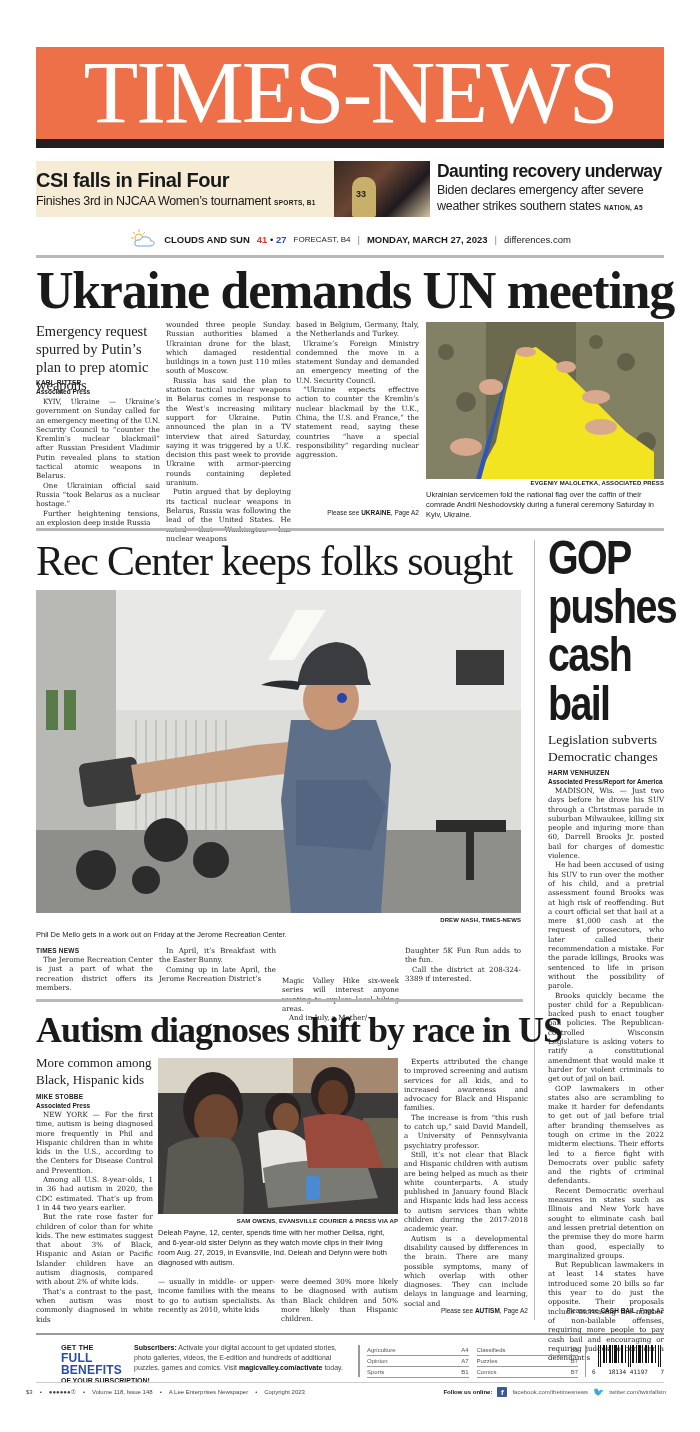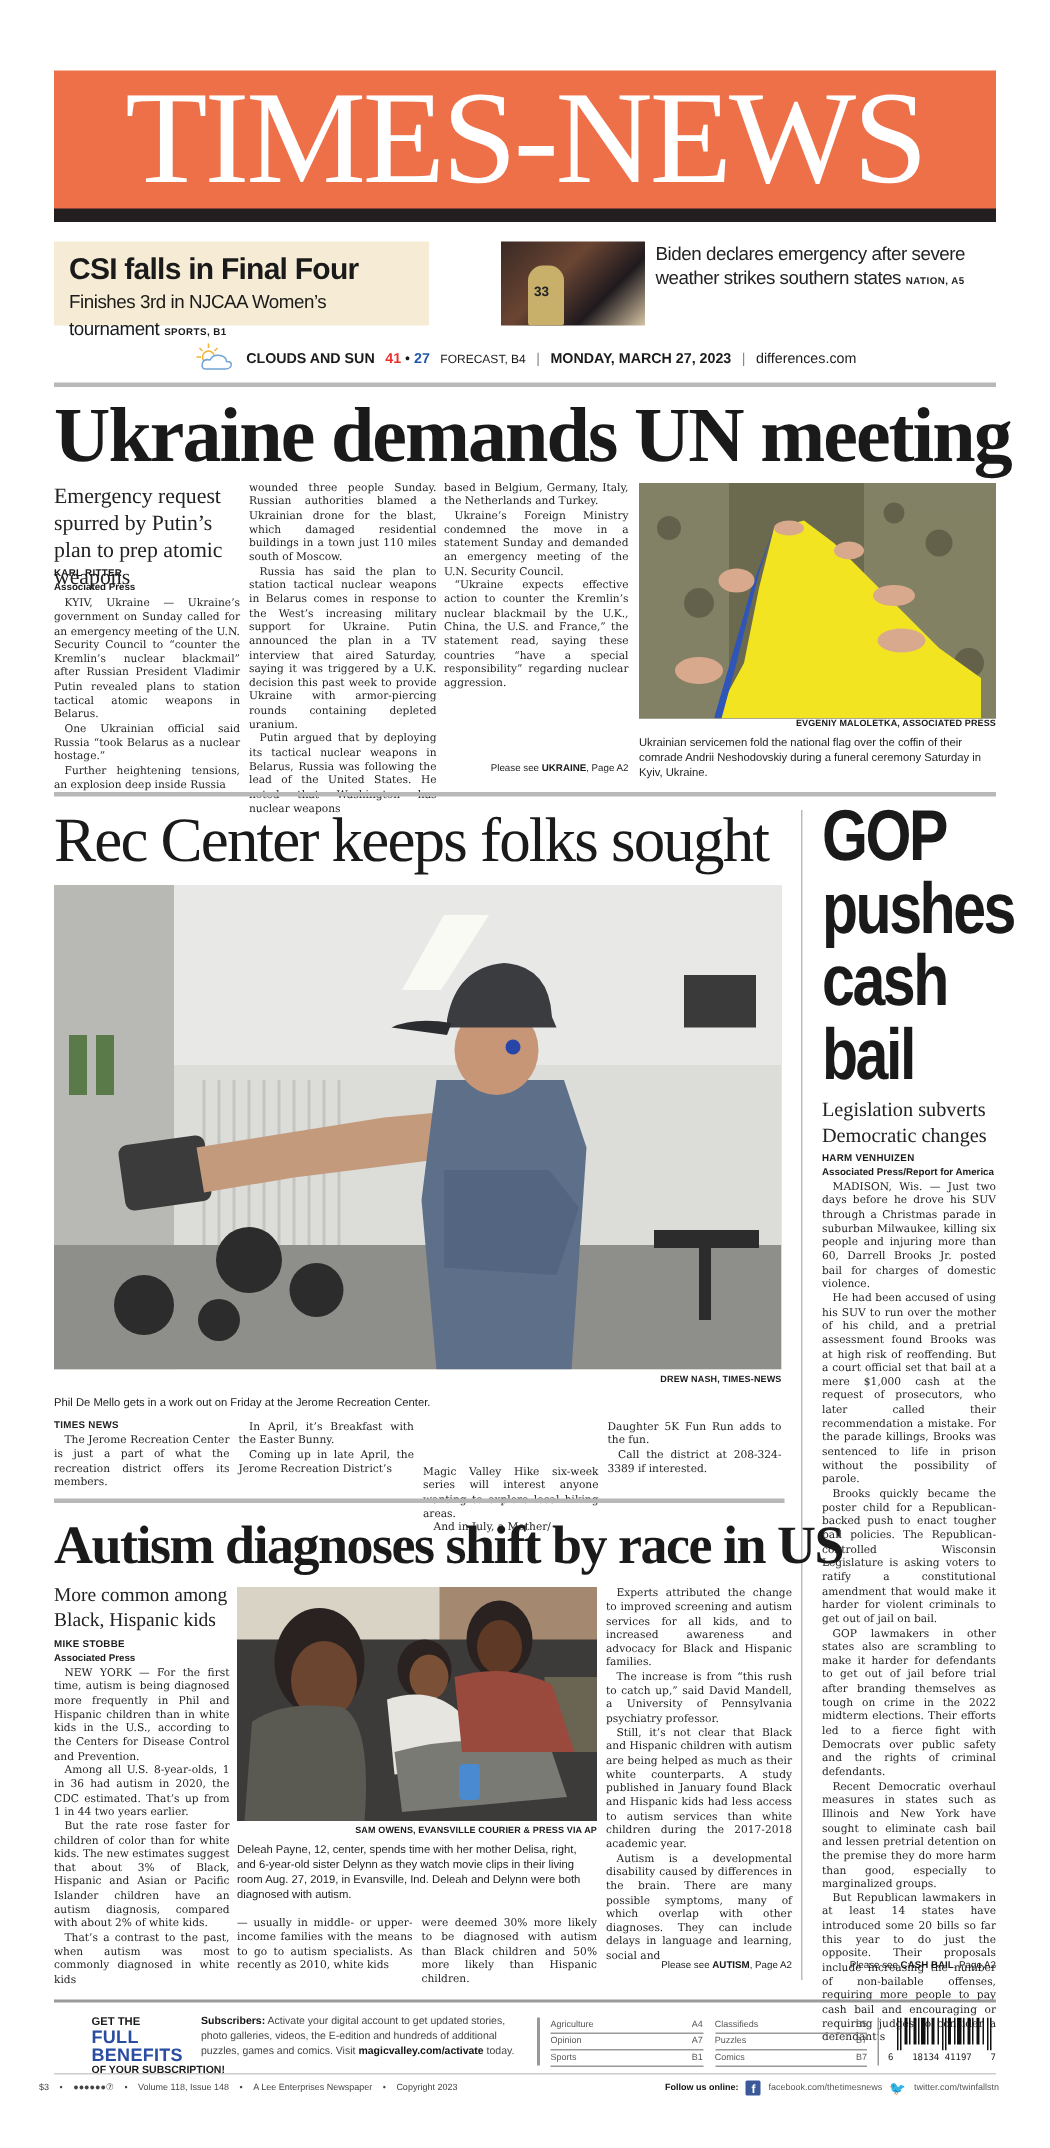--- a/index.html
+++ b/index.html
@@ -5,21 +5,21 @@
   * { box-sizing: border-box; margin: 0; padding: 0; }
   html, body { width: 700px; height: 1432px; background: #fff; overflow: hidden; }
   body { position: relative; font-family: "DejaVu Serif", serif; color: #1a1a1a; }
   .abs { position: absolute; }
 
   
   #masthead { left: 36px; top: 47px; width: 628px; height: 101px; background: #ee7049; border-bottom: 9px solid #231f20; }
   #masthead-title { width: 100%; text-align: center; color: #fff; font-family: "Liberation Serif", serif; font-size: 88px; line-height: 92px; letter-spacing: -2px; font-weight: normal; transform: scaleX(1.02); }
 
   
-  #promo-left { left: 36px; top: 161px; width: 250px; height: 56px; background: #f6ecd6; padding: 7px 10px; }
+  #promo-left { left: 36px; top: 161px; width: 298px; height: 56px; background: #f6ecd6; padding: 7px 0; }
   #promo-left-title { font-family: "Liberation Sans", sans-serif; font-weight: bold; font-size: 20px; letter-spacing: -0.5px; line-height: 24px; }
   #promo-left-sub { font-family: "Liberation Sans", sans-serif; font-size: 12.5px; line-height: 18px; letter-spacing: -0.3px; }
   .ref { font-size: 6.5px; font-weight: bold; letter-spacing: 0.3px; text-transform: uppercase; }
   #promo-photo { left: 334px; top: 161px; width: 96px; height: 56px; background: linear-gradient(135deg, #3a2a24 0%, #6b4533 40%, #1f1a1e 70%, #d6c4a3 100%); overflow: hidden; }
   #promo-photo .player { position: absolute; left: 18px; top: 16px; width: 24px; height: 40px; background: #c9b06a; border-radius: 10px 10px 2px 2px; }
   #promo-photo .jersey { position: absolute; left: 22px; top: 28px; font: bold 9px "Liberation Sans", sans-serif; color: #222; }
   #promo-right { left: 437px; top: 161px; width: 230px; height: 56px; }
   #promo-right-title { font-family: "Liberation Sans", sans-serif; font-weight: bold; font-size: 17.5px; letter-spacing: -0.6px; line-height: 21px; }
   #promo-right-sub { font-family: "Liberation Sans", sans-serif; font-size: 12.5px; line-height: 16px; letter-spacing: -0.3px; color: #222; }
 
@@ -119,20 +119,21 @@
 
 <div id="promo-left" class="abs">
   <div id="promo-left-title">CSI falls in Final Four</div>
   <div id="promo-left-sub"><span>Finishes 3rd in NJCAA Women’s tournament</span> <span class="ref">SPORTS, B1</span></div>
 </div>
 <div id="promo-photo" class="abs">
   <div class="player"></div>
   <div class="jersey">33</div>
 </div>
 <div id="promo-right" class="abs">
+  <div id="promo-right-title">Daunting recovery underway</div>
   <div id="promo-right-sub"><span>Biden declares emergency after severe weather strikes southern states</span> <span class="ref">NATION, A5</span></div>
 </div>
 
 <div id="weather-bar" class="abs">
   <span>
     <svg width="28" height="20" viewBox="0 0 28 20">
         <g stroke="#f2b233" stroke-width="1">
           <line x1="10" y1="1" x2="10" y2="4"></line>
           <line x1="4" y1="4" x2="6" y2="6"></line>
           <line x1="16" y1="4" x2="14" y2="6"></line>

